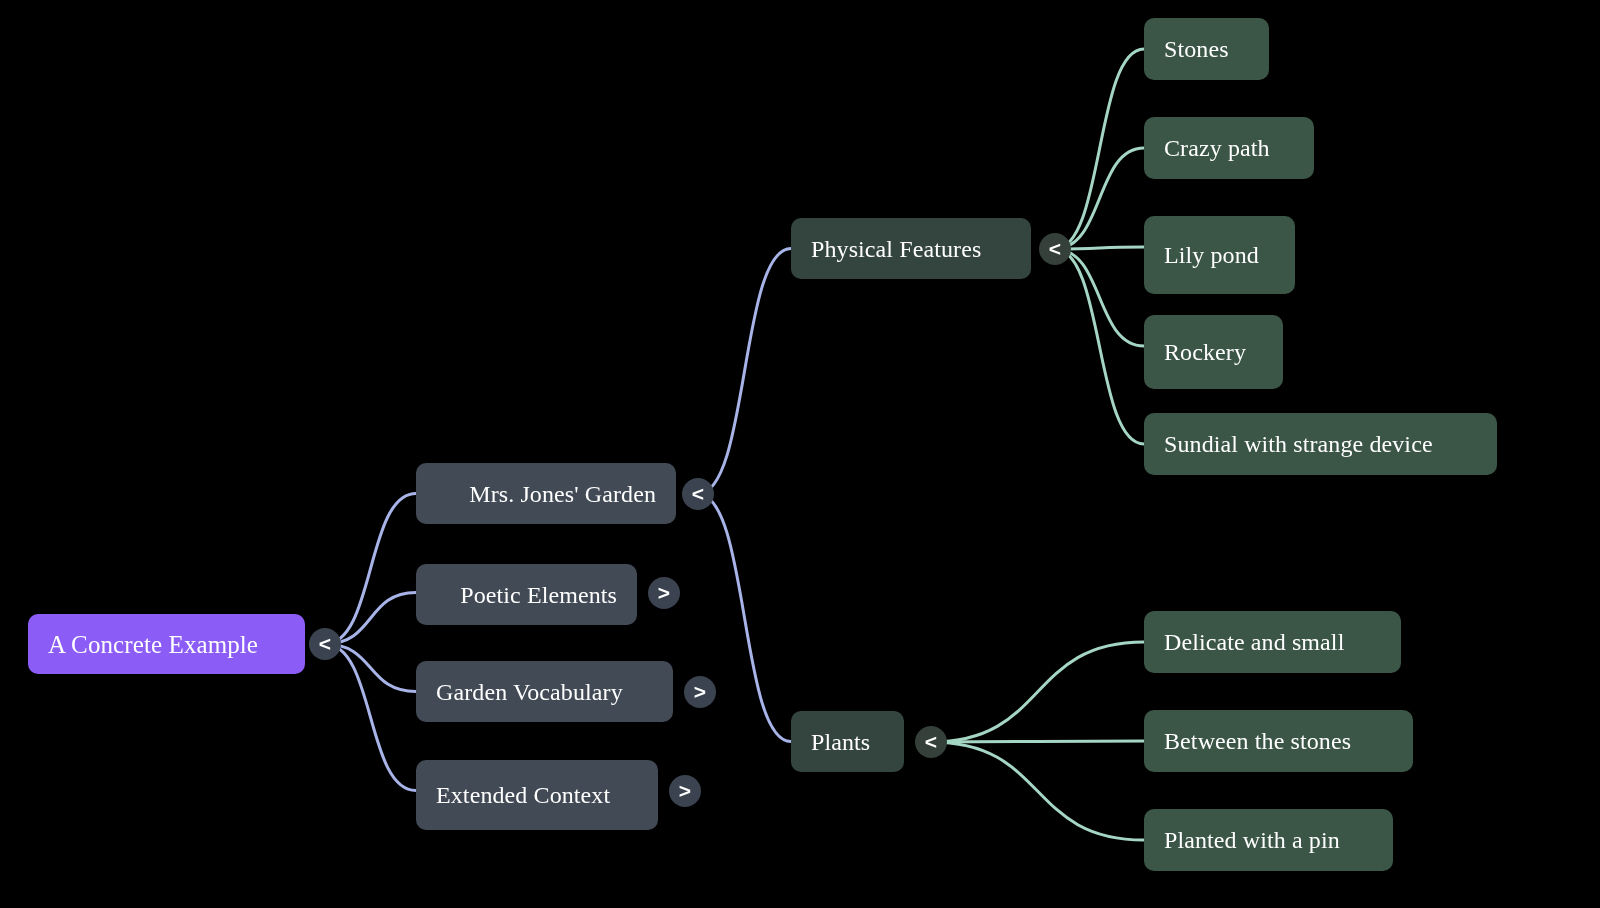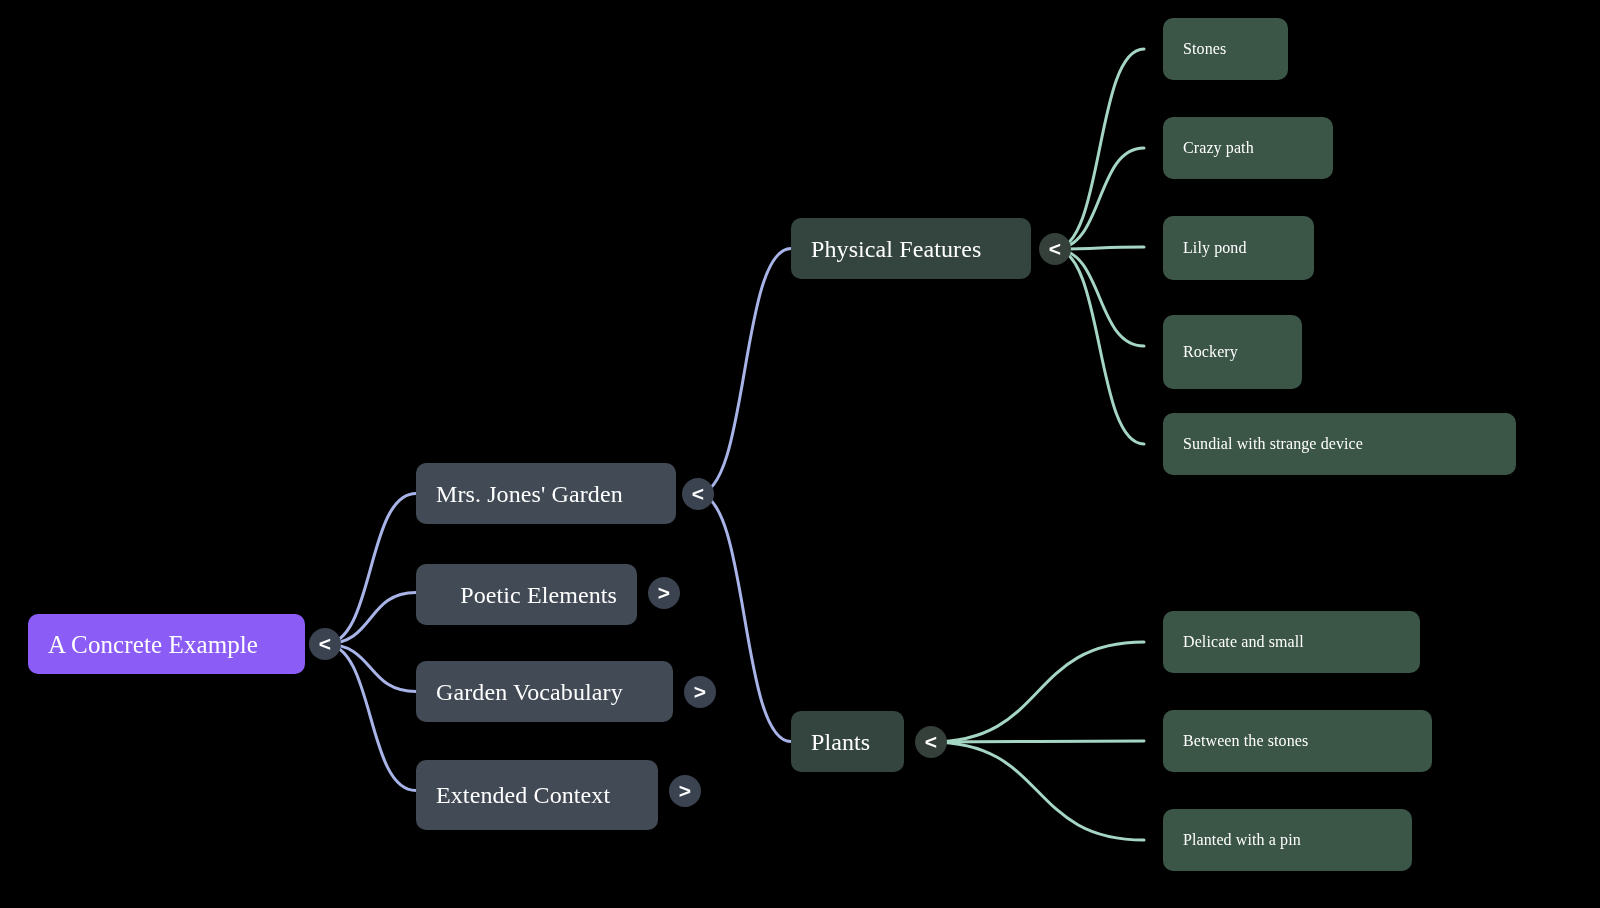--- a/index.html
+++ b/index.html
@@ -50,22 +50,21 @@
   .node-l2 {
     background: #414A55;
     font-size: 24px;
   }
   .node-l3 {
     background: #34453F;
     font-size: 24px;
   }
   .node-leaf {
     background: #3B5547;
-    font-size: 16px;
-    margin-left: 19px;
+    font-size: 24px;
   }
   .toggle {
     position: absolute;
     width: 32px;
     height: 32px;
     border-radius: 50%;
     background: #3B4350;
     color: #ffffff;
     display: flex;
     align-items: center;
@@ -105,21 +104,21 @@
       <path d="M 931 742 C 1048.15 742, 1026.85 741, 1144 741" fill="none" stroke="#A5D6C4" stroke-width="3" stroke-linecap="round"></path>
       <path d="M 931 742 C 1048.15 742, 1026.85 840, 1144 840" fill="none" stroke="#A5D6C4" stroke-width="3" stroke-linecap="round"></path>
     </svg>
   <div id="node-layer">
       <div class="node node-root" style="left: 28px; top: 614px; width: 277px; height: 60px; background: #8b5cf6;">
         <span class="node-label">A Concrete Example</span>
       </div>
       <div class="toggle" style="left: 309px; top: 628px;">
         <span class="toggle-glyph">&lt;</span>
       </div>
-      <div class="node node-l2" style="left: 416px; top: 463px; width: 260px; height: 61px; background: rgb(65, 74, 85);">
+      <div class="node node-l2" style="left: 416px; top: 463px; width: 260px; height: 61px; background: rgb(65, 74, 85); justify-content: flex-end;">
         <span class="node-label">Mrs. Jones' Garden</span>
       </div>
       <div class="toggle" style="left: 682px; top: 478px;">
         <span class="toggle-glyph">&lt;</span>
       </div>
       <div class="node node-l2" style="left: 416px; top: 564px; width: 221px; height: 61px; background: rgb(65, 74, 85); justify-content: flex-end;">
         <span class="node-label">Poetic Elements</span>
       </div>
       <div class="toggle" style="left: 648px; top: 577px;">
         <span class="toggle-glyph">&gt;</span>
@@ -147,21 +146,21 @@
       </div>
       <div class="toggle toggle-green" style="left: 915px; top: 726px;">
         <span class="toggle-glyph">&lt;</span>
       </div>
       <div class="node node-leaf" style="left: 1144px; top: 18px; width: 125px; height: 62px; background: rgb(59, 85, 71);">
         <span class="node-label">Stones</span>
       </div>
       <div class="node node-leaf" style="left: 1144px; top: 117px; width: 170px; height: 62px; background: rgb(59, 85, 71);">
         <span class="node-label">Crazy path</span>
       </div>
-      <div class="node node-leaf" style="left: 1144px; top: 216px; width: 151px; height: 64px; background: rgb(59, 85, 71);">
+      <div class="node node-leaf" style="left: 1144px; top: 216px; width: 151px; height: 78px; background: rgb(59, 85, 71);">
         <span class="node-label">Lily pond</span>
       </div>
       <div class="node node-leaf" style="left: 1144px; top: 315px; width: 139px; height: 74px; background: rgb(59, 85, 71);">
         <span class="node-label">Rockery</span>
       </div>
       <div class="node node-leaf" style="left: 1144px; top: 413px; width: 353px; height: 62px; background: rgb(59, 85, 71);">
         <span class="node-label">Sundial with strange device</span>
       </div>
       <div class="node node-leaf" style="left: 1144px; top: 611px; width: 257px; height: 62px; background: rgb(59, 85, 71);">
         <span class="node-label">Delicate and small</span>

